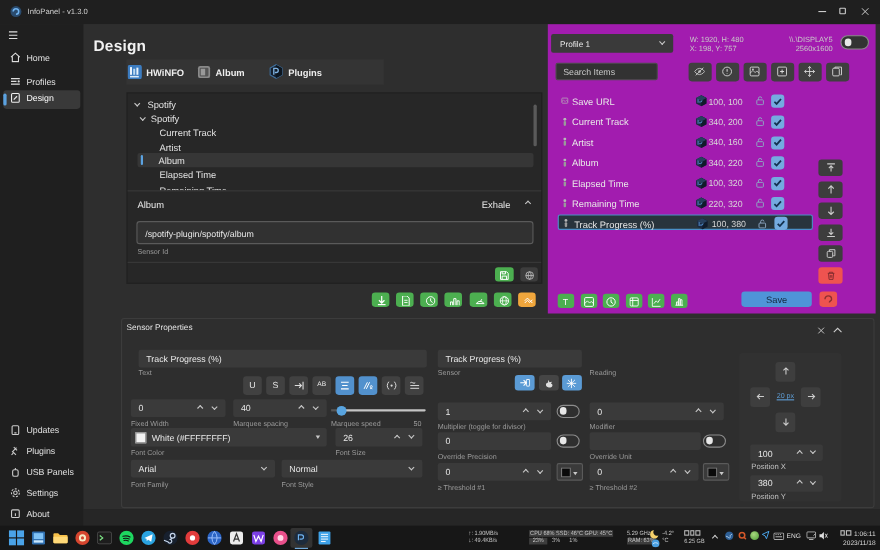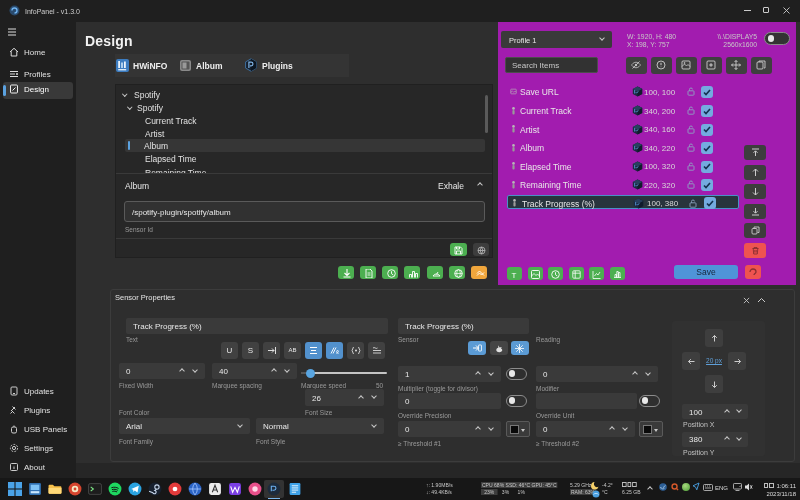--- a/index.html
+++ b/index.html
@@ -590,20 +590,25 @@
         </div>
       <div class="abs" style="left:190px;top:73px;width:86px;height:16px">
         <div style="position:absolute;left:0;top:9px;width:6px;height:2px;background:#555"></div>
         <div style="position:absolute;left:6px;top:9px;width:80px;height:2px;background:#c4c4c4;border-radius:1px"></div>
         <div style="position:absolute;left:5px;top:5.5px;width:9px;height:9px;border-radius:50%;background:#58a4e0"></div>
       </div>
       <div class="lbl" style="left:8px;top:92px">Fixed Width</div>
       <div class="lbl" style="left:101px;top:92px">Marquee spacing</div>
       <div class="lbl" style="left:190px;top:92px">Marquee speed</div>
       <div class="lbl" style="left:265px;top:92px">50</div>
+      <div class="spin" style="left:8px;top:99px;width:178px;height:17px">
+        <div style="position:absolute;left:4px;top:3.5px;width:10px;height:10px;background:#f2f2f2;border:1px solid #888"></div>
+        <div style="position:absolute;left:19px;top:4.5px">White (#FFFFFFFF)</div>
+        <div class="tri" style="right:6px;top:7px"></div>
+      </div>
       <div class="spin" style="left:194px;top:99px;width:79px;height:17px">
           <div style="position:absolute;left:7px;top:4.5px">26</div>
           <div class="cvu" style="right:21px;top:6.5px"></div>
           <div class="cvd" style="right:8px;top:5px"></div>
         </div>
       <div class="lbl" style="left:8px;top:119px">Font Color</div>
       <div class="lbl" style="left:194px;top:119px">Font Size</div>
       <div class="spin" style="left:145px;top:128px;width:128px;height:16px">
           <div style="position:absolute;left:7px;top:4px">Normal</div>
           <div class="cvd" style="right:8px;top:4.5px"></div>

